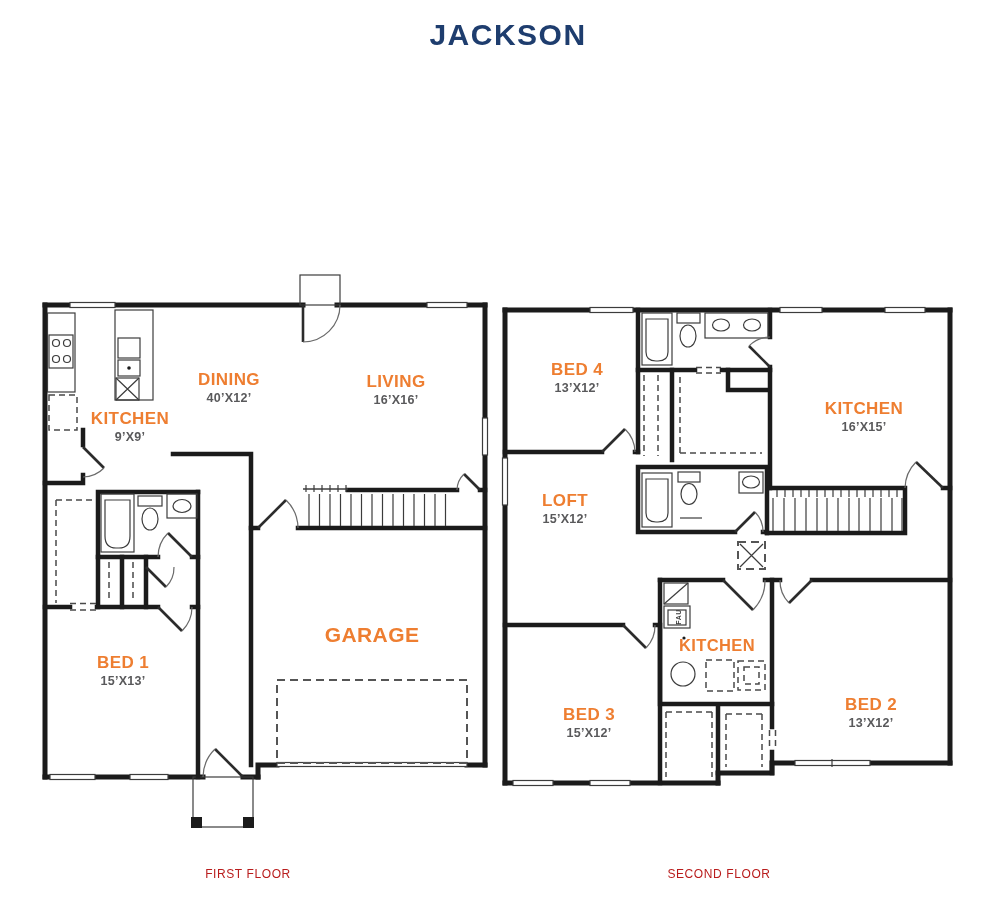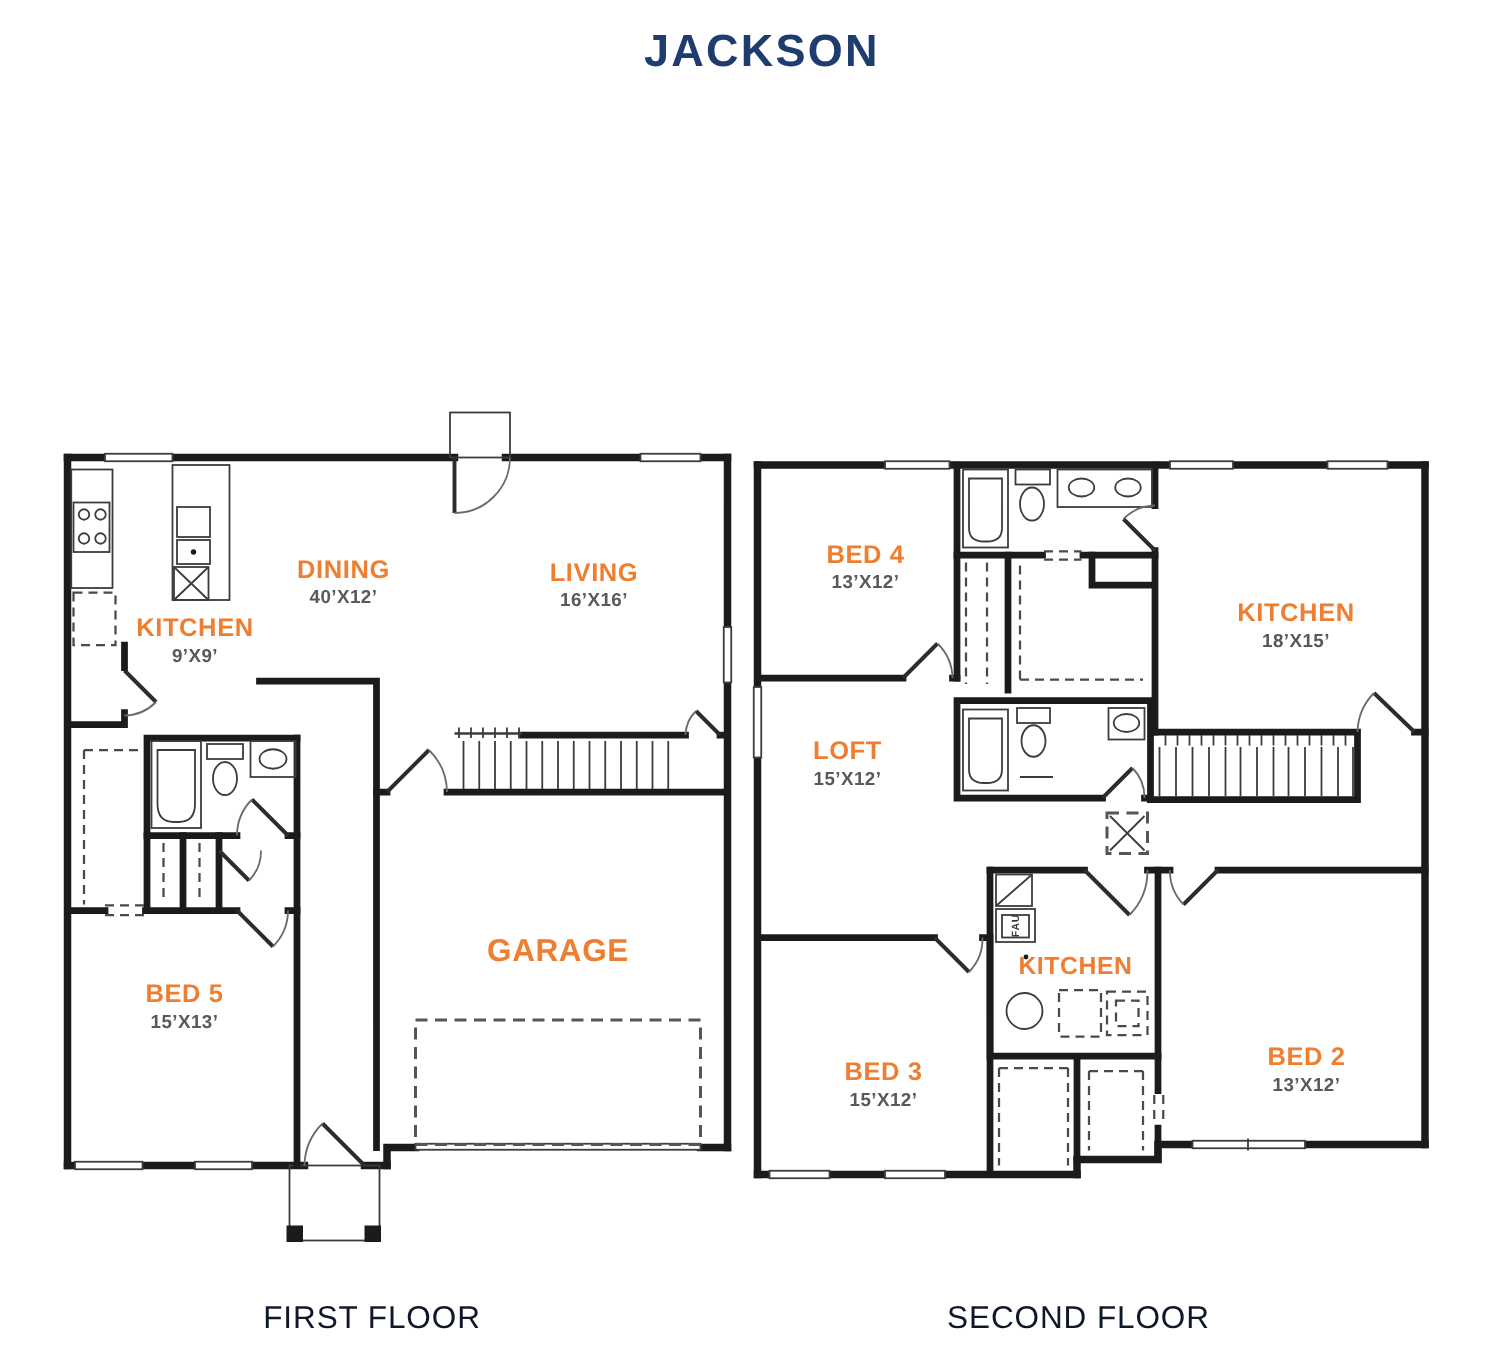--- a/index.html
+++ b/index.html
@@ -8,21 +8,21 @@
   .title{position:absolute;left:0;top:18px;width:100%;text-align:center;
          font-size:30px;font-weight:bold;letter-spacing:1.5px;color:#1e3d6e;}
   .subtitle{position:absolute;left:0;top:90px;width:100%;text-align:center;
             font-size:19px;color:#414141;line-height:31px;}
   .floor-svg{position:absolute;}
   .rlabel{position:absolute;transform:translate(-50%,-50%);text-align:center;
           color:#ee7e31;font-weight:bold;font-size:17px;letter-spacing:.4px;white-space:nowrap;line-height:17px;}
   .rdims{color:#59595b;font-size:12.5px;font-weight:bold;letter-spacing:.3px;margin-top:2px;}
   .fau{position:absolute;transform:translate(-50%,-50%) rotate(-90deg);font-size:7px;
        font-weight:bold;color:#3a3a3a;letter-spacing:.5px;}
-  .caption{position:absolute;transform:translateX(-50%);font-size:21px;color:#0f172a;
+  .caption{position:absolute;transform:translateX(-50%);font-size:12px;color:#b91c1c;
            letter-spacing:.6px;font-weight:normal;white-space:nowrap;}
   
   .wall{stroke:#1b1b1b;stroke-width:5;fill:none;stroke-linecap:square;}
   .iwall{stroke:#1b1b1b;stroke-width:4.5;fill:none;stroke-linecap:square;}
   .thin{stroke:#3c3c3c;stroke-width:1.2;fill:none;}
   .thin2{stroke:#3c3c3c;stroke-width:1.6;fill:none;}
   .dash{stroke:#4a4a4a;stroke-width:1.5;fill:none;stroke-dasharray:6 4;}
   .dashbig{stroke:#555;stroke-width:2;fill:none;stroke-dasharray:8 5;}
   .arc{stroke:#6a6a6a;stroke-width:1.2;fill:none;}
   .leaf{stroke:#2c2c2c;stroke-width:2.6;fill:none;}
@@ -251,31 +251,31 @@
     <div class="rdims">16’X16’</div>
   </div>
   <div class="rlabel" style="left:130px;top:428px">
     <div>KITCHEN</div>
     <div class="rdims">9’X9’</div>
   </div>
   <div class="rlabel" style="left:372px;top:634px;font-size:21px">
     <div>GARAGE</div>
   </div>
   <div class="rlabel" style="left:123px;top:672px">
-    <div>BED 5</div>
+    <div>BED 1</div>
     <div class="rdims">15’X13’</div>
   </div>
 
   <div class="rlabel" style="left:577px;top:379px">
     <div>BED 4</div>
     <div class="rdims">13’X12’</div>
   </div>
   <div class="rlabel" style="left:864px;top:418px">
     <div>KITCHEN</div>
-    <div class="rdims">18’X15’</div>
+    <div class="rdims">16’X15’</div>
   </div>
   <div class="rlabel" style="left:565px;top:510px">
     <div>LOFT</div>
     <div class="rdims">15’X12’</div>
   </div>
   <div class="rlabel" style="left:717px;top:645px;font-size:16.5px">
     <div>KITCHEN</div>
   </div>
   <div class="rlabel" style="left:589px;top:724px">
     <div>BED 3</div>

